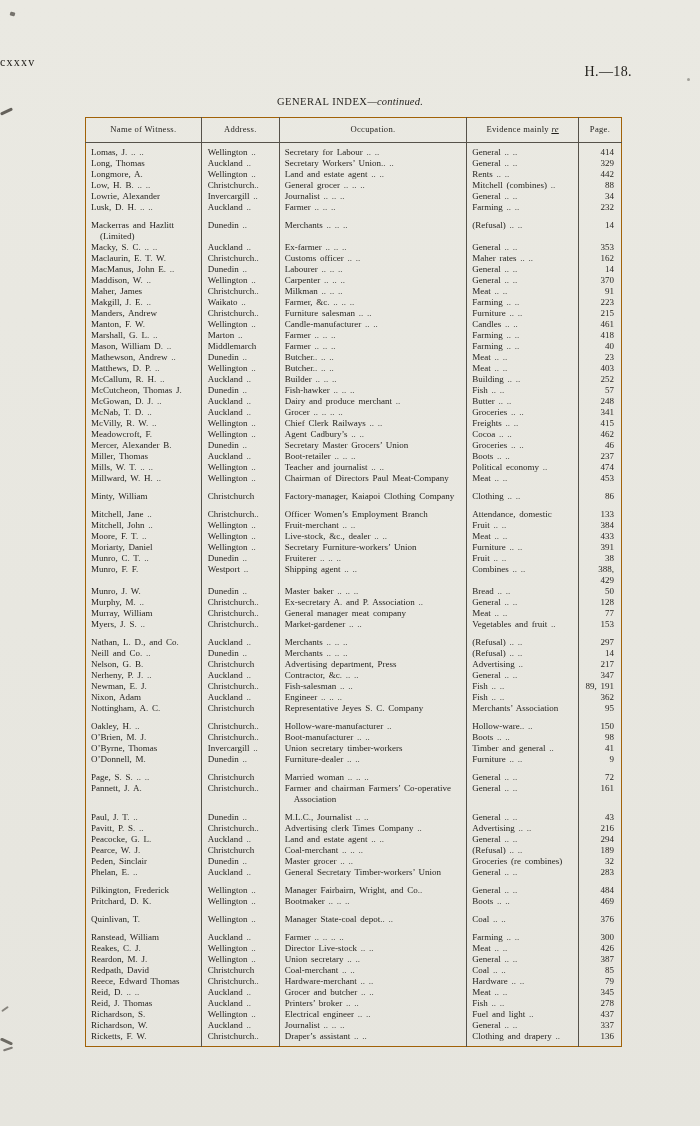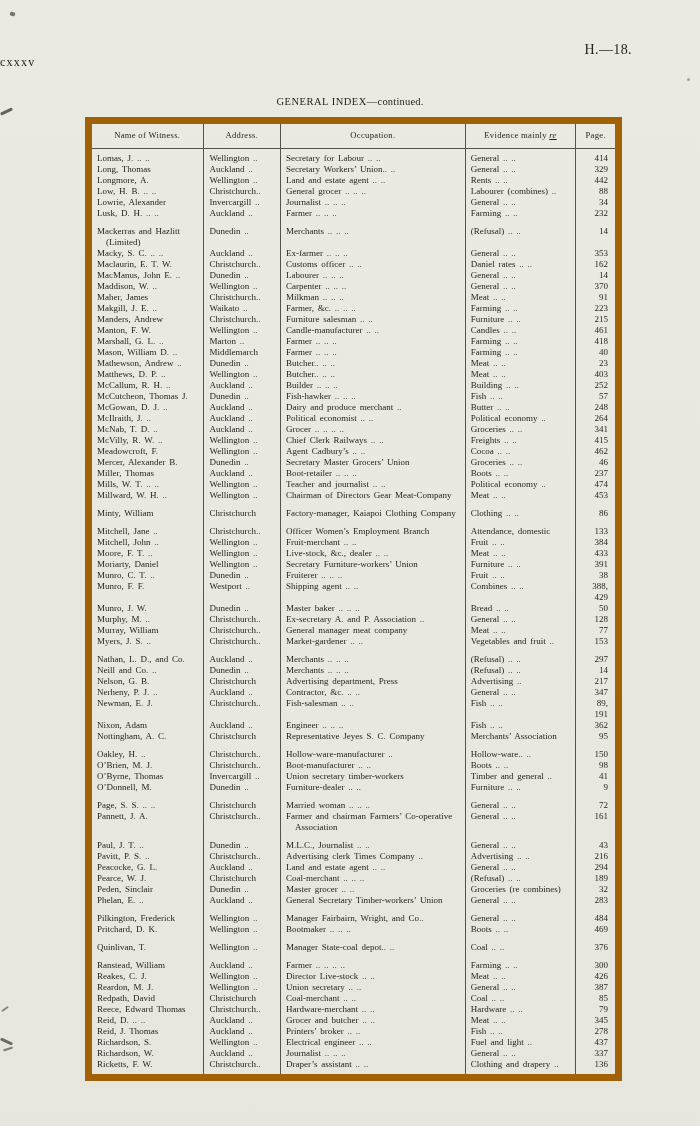--- a/index.html
+++ b/index.html
@@ -7,38 +7,38 @@
   body {
     position: relative;
     overflow: hidden;
     background: linear-gradient(180deg, #eae9e2 0%, #e8e7e0 55%, #e6e5de 100%);
     font-family: "Liberation Serif", "DejaVu Serif", serif;
     color: #211f1b;
   }
   .page { position: absolute; inset: 0; }
 
   #paper-number {
-    position: absolute; top: 42px; right: 68px;
+    position: absolute; top: 64px; right: 68px;
     font-size: 14px; letter-spacing: .4px;
   }
   #folio {
     position: absolute; top: 55px; left: 0; width: 100%;
     text-align: left; font-size: 12px; letter-spacing: 1.2px;
   }
   #table-title {
     position: absolute; top: 96px; left: 0; width: 100%;
     text-align: center; font-size: 10.5px; letter-spacing: .5px;
   }
-  #table-title .cont { letter-spacing: .2px; }
+  #table-title .cont { font-style: italic; letter-spacing: .2px; }
 
   .table-wrap { position: absolute; top: 117px; left: 85px; width: 537px; }
   table {
     width: 100%;
     border-collapse: collapse;
-    border: 7px solid #a16207;
+    border: 1px solid #a16207;
     font-size: 9px;
     line-height: 11px;
     padding-left: 44px;
   }
   th {
     font-weight: normal;
     font-size: 8.6px;
     text-align: center;
     vertical-align: middle;
     padding: 6px 2px 7px 2px;
@@ -123,21 +123,21 @@
             <td class="col-name">Longmore, A.</td>
             <td class="col-address">Wellington ..</td>
             <td class="col-occupation">Land and estate agent .. ..</td>
             <td class="col-evidence">Rents .. ..</td>
             <td class="col-page">442</td>
           </tr>
           <tr>
             <td class="col-name">Low, H. B. .. ..</td>
             <td class="col-address">Christchurch..</td>
             <td class="col-occupation">General grocer .. .. ..</td>
-            <td class="col-evidence">Labourer (combines) ..</td>
+            <td class="col-evidence">Mitchell (combines) ..</td>
             <td class="col-page">88</td>
           </tr>
           <tr>
             <td class="col-name">Lowrie, Alexander</td>
             <td class="col-address">Invercargill ..</td>
             <td class="col-occupation">Journalist .. .. ..</td>
             <td class="col-evidence">General .. ..</td>
             <td class="col-page">34</td>
           </tr>
           <tr>
@@ -160,21 +160,21 @@
             <td class="col-name">Macky, S. C. .. ..</td>
             <td class="col-address">Auckland ..</td>
             <td class="col-occupation">Ex-farmer .. .. ..</td>
             <td class="col-evidence">General .. ..</td>
             <td class="col-page">353</td>
           </tr>
           <tr>
             <td class="col-name">Maclaurin, E. T. W.</td>
             <td class="col-address">Christchurch..</td>
             <td class="col-occupation">Customs officer .. ..</td>
-            <td class="col-evidence">Daniel rates .. ..</td>
+            <td class="col-evidence">Maher rates .. ..</td>
             <td class="col-page">162</td>
           </tr>
           <tr>
             <td class="col-name">MacManus, John E. ..</td>
             <td class="col-address">Dunedin ..</td>
             <td class="col-occupation">Labourer .. .. ..</td>
             <td class="col-evidence">General .. ..</td>
             <td class="col-page">14</td>
           </tr>
           <tr>
@@ -255,27 +255,20 @@
             <td class="col-page">57</td>
           </tr>
           <tr>
             <td class="col-name">McGowan, D. J. ..</td>
             <td class="col-address">Auckland ..</td>
             <td class="col-occupation">Dairy and produce merchant ..</td>
             <td class="col-evidence">Butter .. ..</td>
             <td class="col-page">248</td>
           </tr>
           <tr>
-            <td class="col-name">McIlraith, J. ..</td>
-            <td class="col-address">Auckland ..</td>
-            <td class="col-occupation">Political economist .. ..</td>
-            <td class="col-evidence">Political economy ..</td>
-            <td class="col-page">264</td>
-          </tr>
-          <tr>
             <td class="col-name">McNab, T. D. ..</td>
             <td class="col-address">Auckland ..</td>
             <td class="col-occupation">Grocer .. .. .. ..</td>
             <td class="col-evidence">Groceries .. ..</td>
             <td class="col-page">341</td>
           </tr>
           <tr>
             <td class="col-name">McVilly, R. W. ..</td>
             <td class="col-address">Wellington ..</td>
             <td class="col-occupation">Chief Clerk Railways .. ..</td>
@@ -306,21 +299,21 @@
           <tr>
             <td class="col-name">Mills, W. T. .. ..</td>
             <td class="col-address">Wellington ..</td>
             <td class="col-occupation">Teacher and journalist .. ..</td>
             <td class="col-evidence">Political economy ..</td>
             <td class="col-page">474</td>
           </tr>
           <tr>
             <td class="col-name">Millward, W. H. ..</td>
             <td class="col-address">Wellington ..</td>
-            <td class="col-occupation">Chairman of Directors Gear Meat-Company</td>
+            <td class="col-occupation">Chairman of Directors Paul Meat-Company</td>
             <td class="col-evidence">Meat .. ..</td>
             <td class="col-page">453</td>
           </tr>
         </tbody>
         <tbody class="group">
           <tr>
             <td class="col-name">Minty, William</td>
             <td class="col-address">Christchurch</td>
             <td class="col-occupation">Factory-manager, Kaiapoi Clothing Company</td>
             <td class="col-evidence">Clothing .. ..</td>

